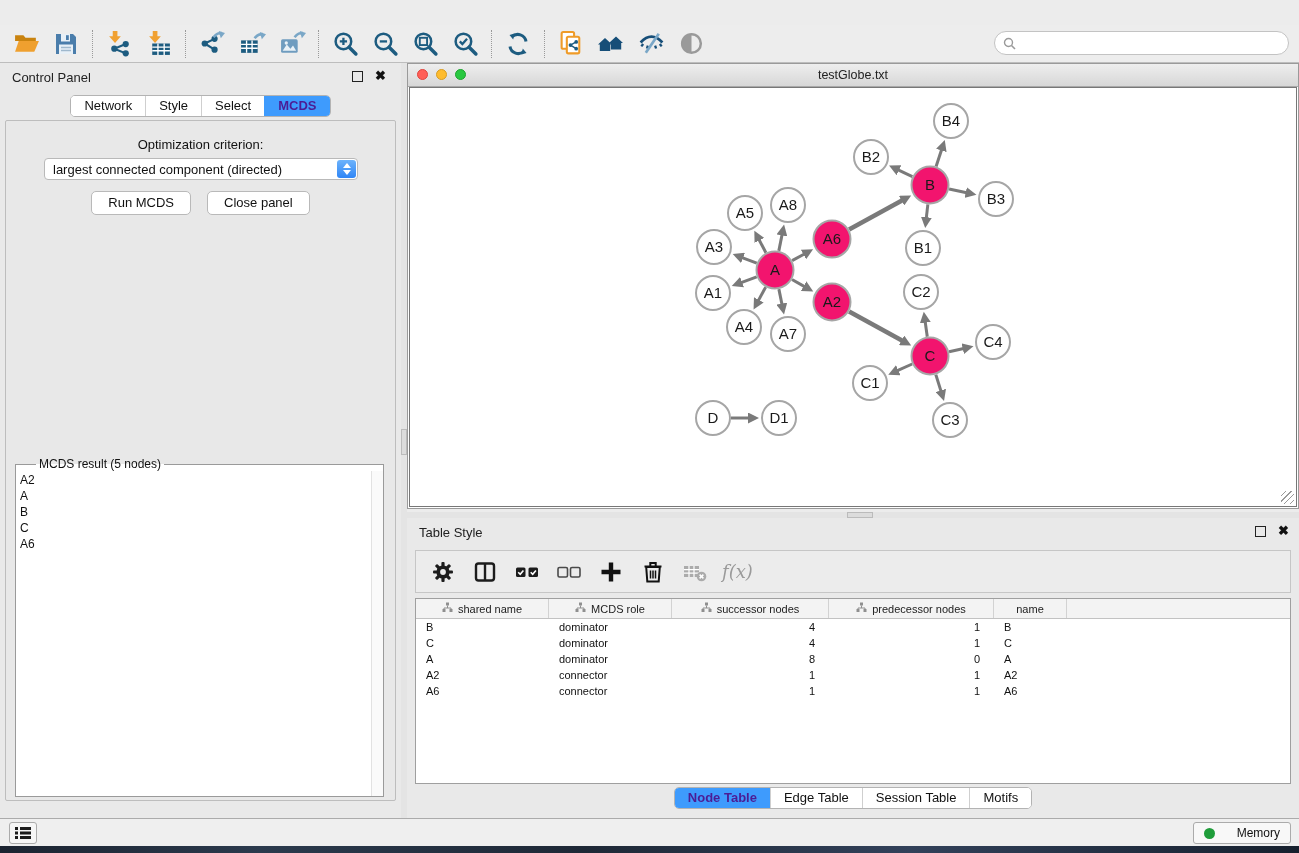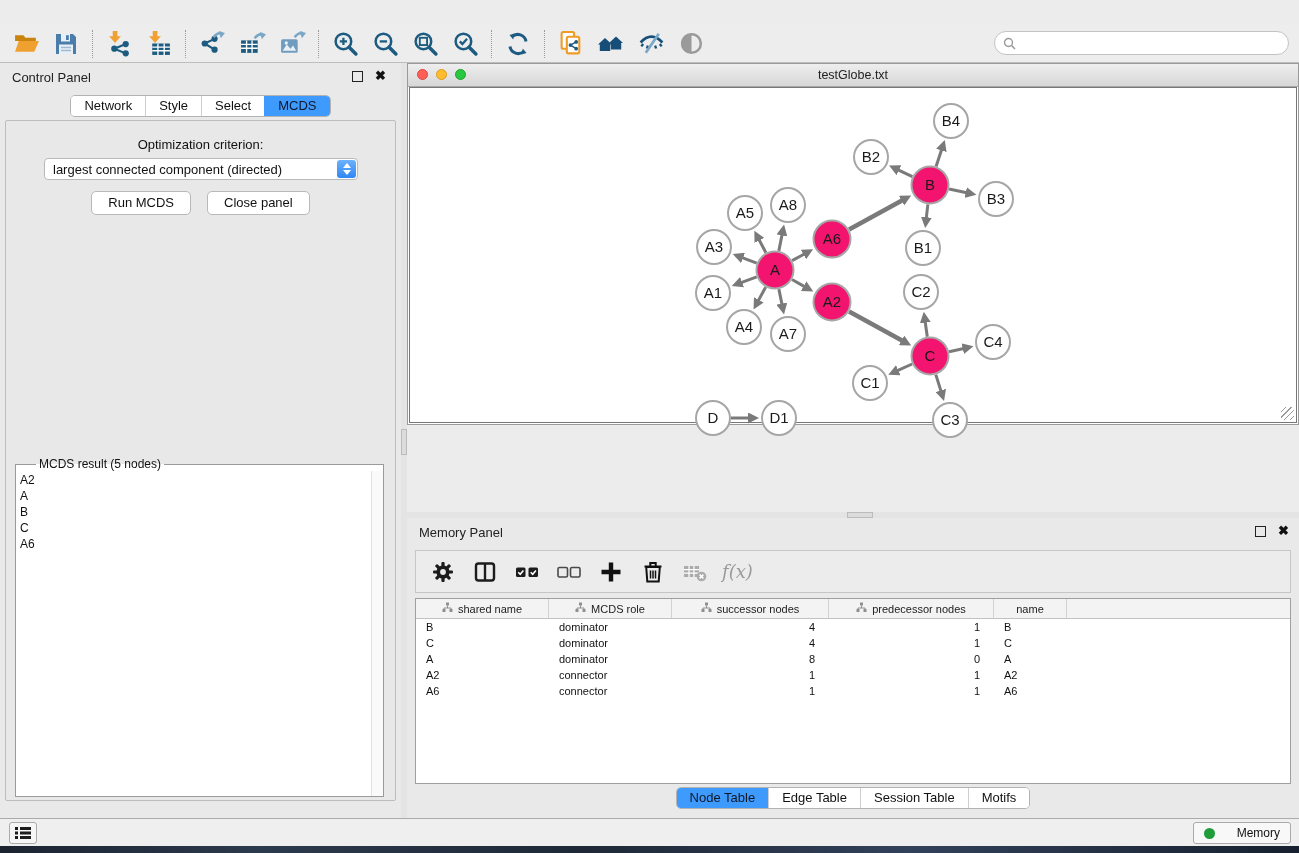--- a/index.html
+++ b/index.html
@@ -32,21 +32,21 @@
   
   .panel-head { position:absolute; left:0; right:0; top:0; height:28px; }
   .panel-title { position:absolute; left:12px; top:7px; font-size:13px; color:#222; }
   .float-btn { position:absolute; top:8px; width:11px; height:11px; border:1.5px solid #222; }
   .close-btn { position:absolute; top:5px; font-size:13px; font-weight:bold; color:#111; }
 
   
   .segs { display:inline-flex; background:#fff; border:1px solid #b3b3b3; border-radius:5px; overflow:hidden; font-size:13px; }
   .seg { padding:2px 13px 3px; border-left:1px solid #cfcfcf; background:#fff; color:#111; white-space:nowrap; }
   .seg:first-child { border-left:none; }
-  .seg.sel { background:#3e9bfd; border-left-color:#3e9bfd; color:#0f172a; }
+  .seg.sel { background:#3e9bfd; border-left-color:#3e9bfd; color:#4c1d95;font-weight:bold; }
 
   
   .control-panel { position:absolute; left:0; top:63px; width:401px; height:755px; background:#e9e9e9; }
   .cp-tabs { position:absolute; left:0; right:0; top:32px; text-align:center; }
   .cp-content { position:absolute; left:5px; right:5px; top:57px; height:681px;
     background:#e8e8e8; border:1px solid #bdbdbd; border-radius:2px; }
   .opt-label { position:absolute; left:0; right:0; top:16px; text-align:center; font-size:13px; color:#111; }
   .cp-select { position:absolute; left:38px; top:37px; width:314px; height:22px; background:#fff;
     border:1px solid #b9b9b9; border-radius:4px; font-size:13px; color:#111;
     display:flex; align-items:center; padding-left:8px; }
@@ -63,21 +63,21 @@
   .result-list { list-style:none; font-size:12px; color:#111; padding:1px 0 0 4px; line-height:16px; }
   .result-scroll { position:absolute; right:0; top:0; bottom:0; width:12px; background:#fafafa; border-left:1px solid #e2e2e2; }
 
   
   .v-divider { position:absolute; left:401px; top:63px; width:6px; height:755px; background:#e4e4e4; }
   .v-divider .grab { position:absolute; left:0; top:366px; width:6px; height:26px; background:#dcdcdc; border:1px solid #bbb; }
   .h-divider { position:absolute; left:407px; top:512px; width:892px; height:6px; background:#e4e4e4; }
   .h-divider .grab { position:absolute; left:440px; top:0; width:26px; height:6px; background:#dcdcdc; border:1px solid #bbb; }
 
   
-  .net-window { position:absolute; left:407px; top:63px; width:892px; height:362px;
+  .net-window { position:absolute; left:407px; top:63px; width:892px; height:446px;
     border:1px solid #9a9a9a; background:#fff; }
   .net-titlebar { position:absolute; left:0; right:0; top:0; height:23px;
     background:linear-gradient(#eeeeee,#d7d7d7); border-bottom:1px solid #a8a8a8; }
   .net-titlebar .lights { top:5px; }
   .net-titlebar .light { width:11px; height:11px; }
   .net-title { position:absolute; left:0; right:0; top:4px; text-align:center; font-size:12.5px; color:#222; }
   .net-canvas { position:absolute; left:1px; right:1px; top:23px; bottom:1px; background:#fff; border:1px solid #777; }
   .resize-grip { position:absolute; right:2px; bottom:2px; width:13px; height:13px;
     background:repeating-linear-gradient(135deg, transparent 0 3px, #9a9a9a 3px 4px); }
 
@@ -433,21 +433,21 @@
       <div class="resize-grip"></div>
     </div>
   </div>
 
   <div class="h-divider">
       <div class="grab"></div>
     </div>
 
   <div class="table-panel">
     <div class="panel-head">
-      <span class="panel-title">Memory Panel</span>
+      <span class="panel-title">Table Style</span>
       <span class="float-btn" style="right:33px;"></span>
       <span class="close-btn" style="right:10px;">✖</span>
     </div>
     <div class="tp-toolbar">
       <div class="tp-btn">
         <svg width="24" height="24" viewBox="0 0 24 24">
             <g fill="#1c1c1c">
               <rect x="10.4" y="2" width="3.2" height="20" rx="1"></rect>
               <rect x="10.4" y="2" width="3.2" height="20" rx="1" transform="rotate(45 12 12)"></rect>
               <rect x="10.4" y="2" width="3.2" height="20" rx="1" transform="rotate(90 12 12)"></rect>

